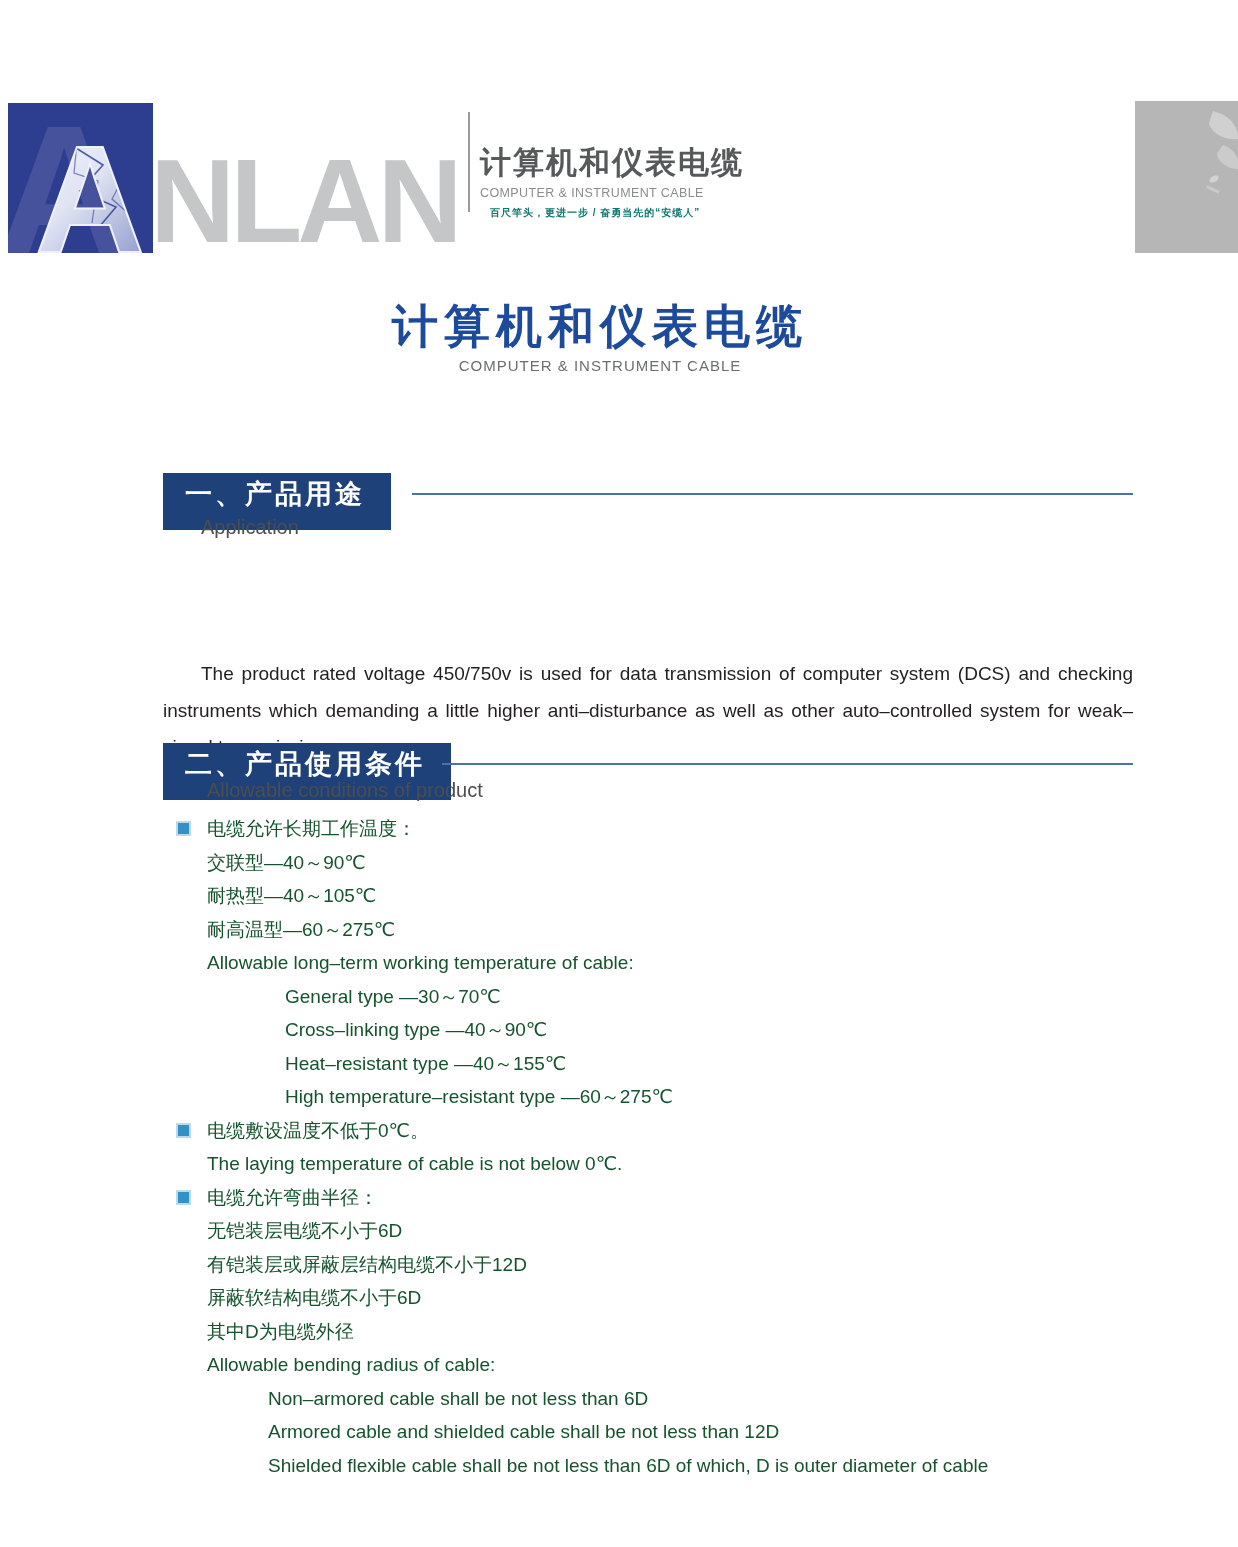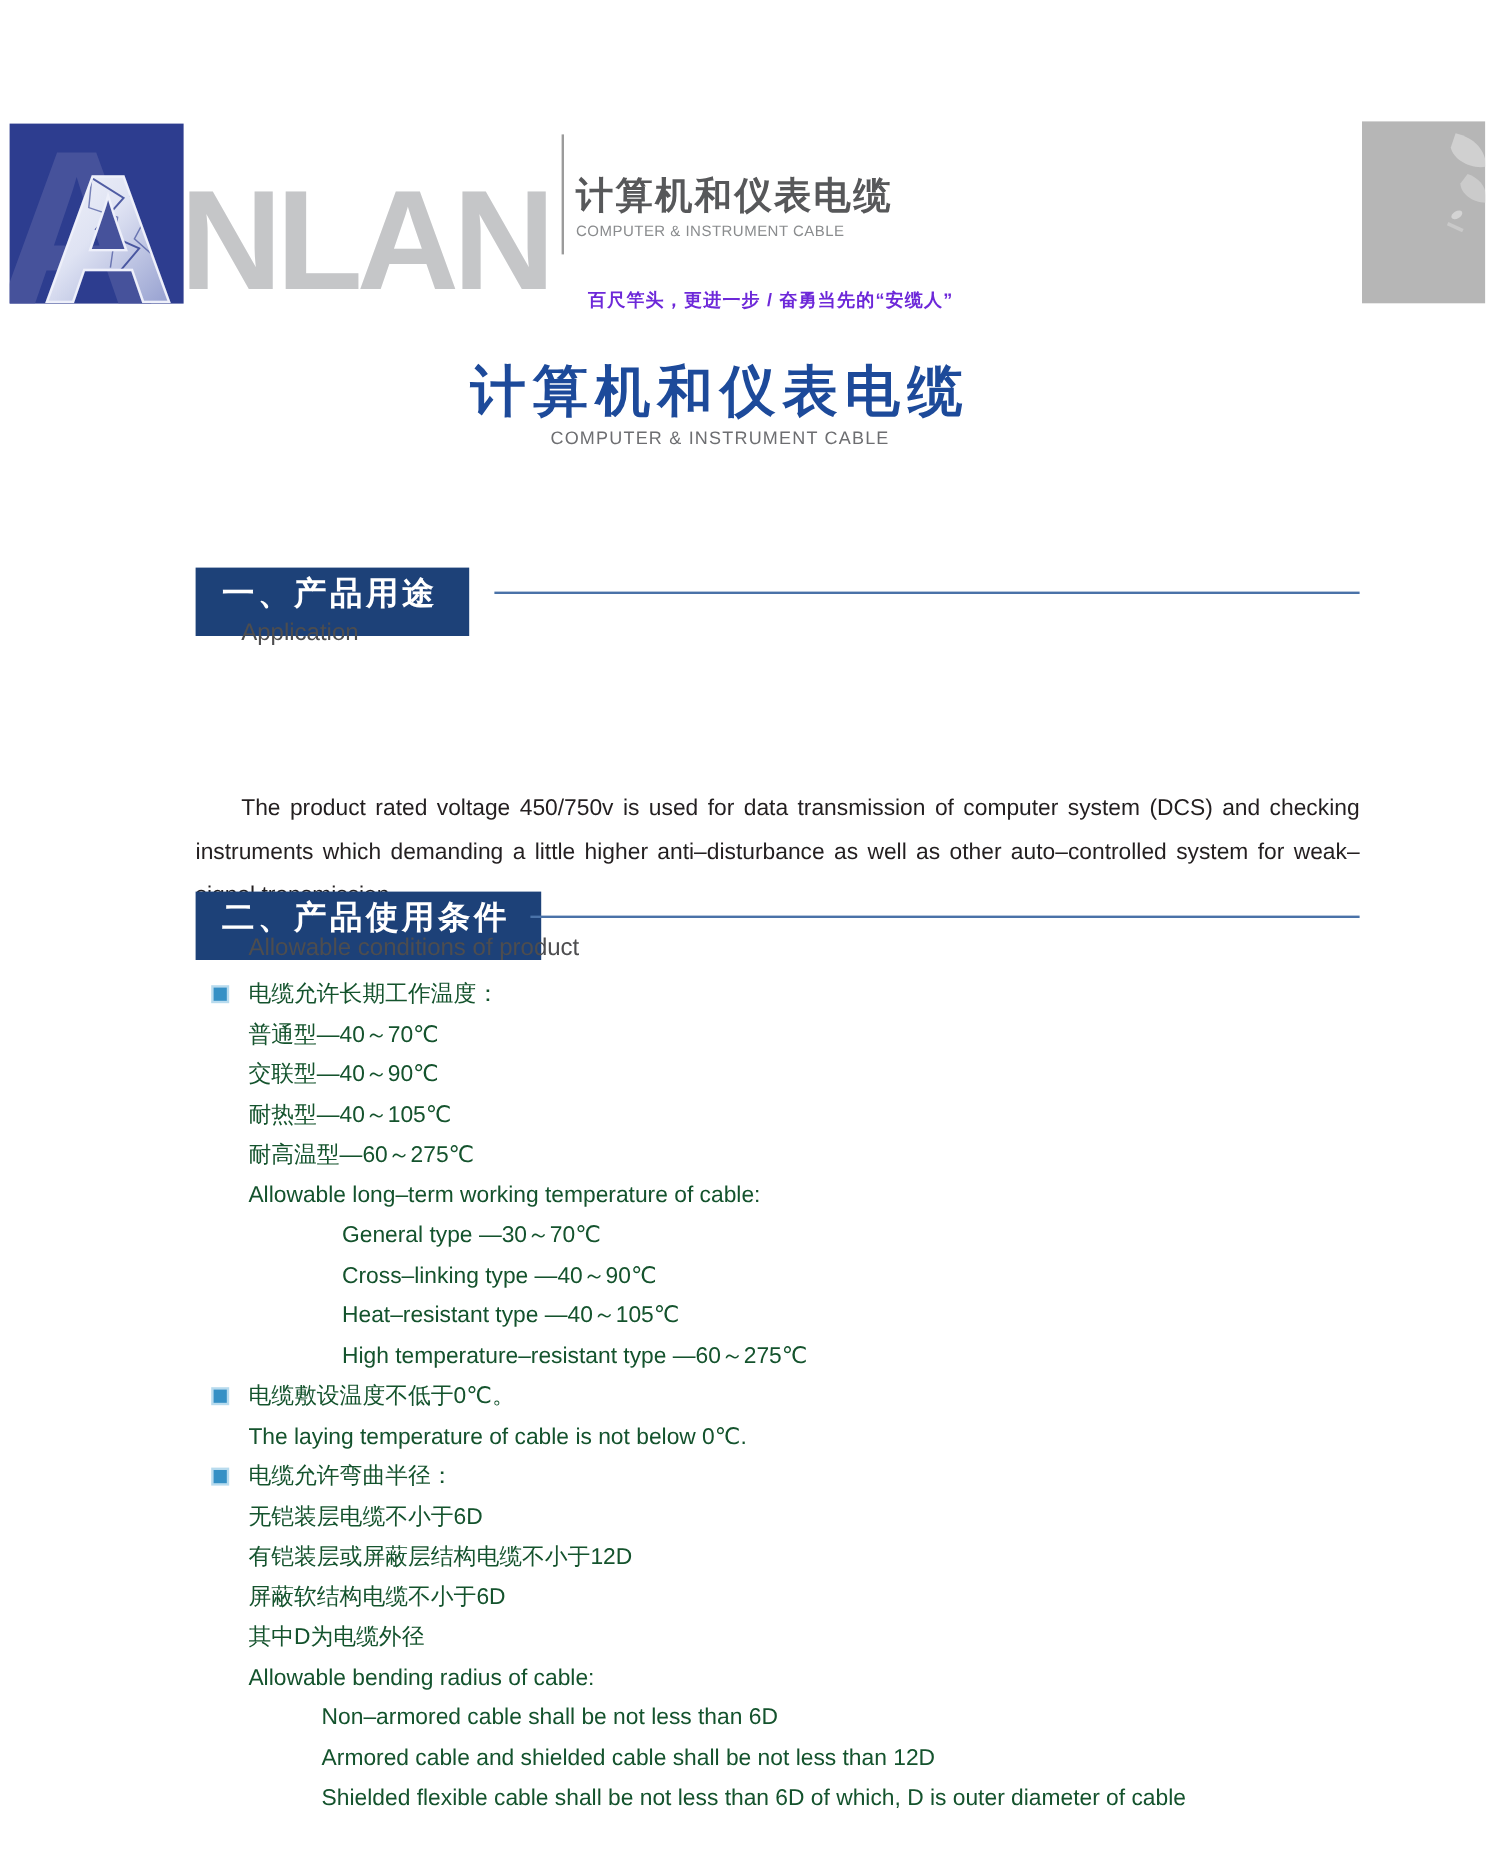--- a/index.html
+++ b/index.html
@@ -11,21 +11,21 @@
     color:#231f20;
     overflow:hidden;
   }
   
   .logo-a-box{position:absolute;left:8px;top:103px;width:145px;height:150px;background:#2d3d8f;overflow:hidden;}
   .logo-rest{position:absolute;left:150px;top:150px;font-size:118px;line-height:103px;font-weight:bold;
              color:#c5c6c8;letter-spacing:-5px;}
   .header-divider{position:absolute;left:468px;top:112px;width:2px;height:100px;background:#9b9b9b;}
   .cat-zh{position:absolute;left:480px;top:142px;font-size:31px;font-weight:bold;color:#57585a;letter-spacing:2px;}
   .cat-en{position:absolute;left:480px;top:186px;font-size:12.5px;color:#8a8c8e;letter-spacing:0.4px;}
-  .slogan{position:absolute;left:490px;top:206px;font-size:15px;font-weight:bold;color:#6d28d9;letter-spacing:1px;margin-top:35px;}
+  .slogan{position:absolute;left:490px;top:206px;font-size:10px;font-weight:bold;color:#0f766e;letter-spacing:1px;}
   .corner-img{position:absolute;left:1135px;top:101px;width:103px;height:152px;}
   
   .title-zh{position:absolute;left:0;top:296px;width:1200px;text-align:center;
             font-size:46px;font-weight:bold;color:#1d4a9a;letter-spacing:6px;}
   .title-en{position:absolute;left:0;top:357px;width:1200px;text-align:center;
             font-size:15px;color:#6d6e71;letter-spacing:1px;}
   
   .sec-box{position:absolute;left:163px;height:57px;line-height:42px;background:#1d4178;color:#ffffff;
            font-size:27px;font-weight:bold;letter-spacing:3px;padding:0 26px 0 22px;}
   .sec-box.s1{top:473px;}
@@ -100,28 +100,27 @@
   <div class="sec-sub s1">Application</div>
 
   <div class="para para-en">The product rated voltage 450/750v is used for data transmission of computer system (DCS) and checking instruments which demanding a little higher anti–disturbance as well as other auto–controlled system for weak–signal transmission.</div>
 
   <div class="sec-box s2">二、产品使用条件</div>
   <div class="sec-line s2"></div>
   <div class="sec-sub s2">Allowable conditions of product</div>
 
   <div class="cond-list">
       <div class="row bullet"><span class="sq"></span><span>电缆允许长期工作温度：</span></div>
-      <div class="row l1"><span>普通型—40～70℃</span></div>
       <div class="row l1"><span>交联型—40～90℃</span></div>
       <div class="row l1"><span>耐热型—40～105℃</span></div>
       <div class="row l1"><span>耐高温型—60～275℃</span></div>
       <div class="row l1"><span>Allowable long–term working temperature of cable:</span></div>
       <div class="row l2"><span>General type —30～70℃</span></div>
       <div class="row l2"><span>Cross–linking type —40～90℃</span></div>
-      <div class="row l2"><span>Heat–resistant type —40～105℃</span></div>
+      <div class="row l2"><span>Heat–resistant type —40～155℃</span></div>
       <div class="row l2"><span>High temperature–resistant type —60～275℃</span></div>
       <div class="row bullet"><span class="sq"></span><span>电缆敷设温度不低于0℃。</span></div>
       <div class="row l1"><span>The laying temperature of cable is not below 0℃.</span></div>
       <div class="row bullet"><span class="sq"></span><span>电缆允许弯曲半径：</span></div>
       <div class="row l1"><span>无铠装层电缆不小于6D</span></div>
       <div class="row l1"><span>有铠装层或屏蔽层结构电缆不小于12D</span></div>
       <div class="row l1"><span>屏蔽软结构电缆不小于6D</span></div>
       <div class="row l1"><span>其中D为电缆外径</span></div>
       <div class="row l1"><span>Allowable bending radius of cable:</span></div>
       <div class="row l3"><span>Non–armored cable shall be not less than 6D</span></div>

